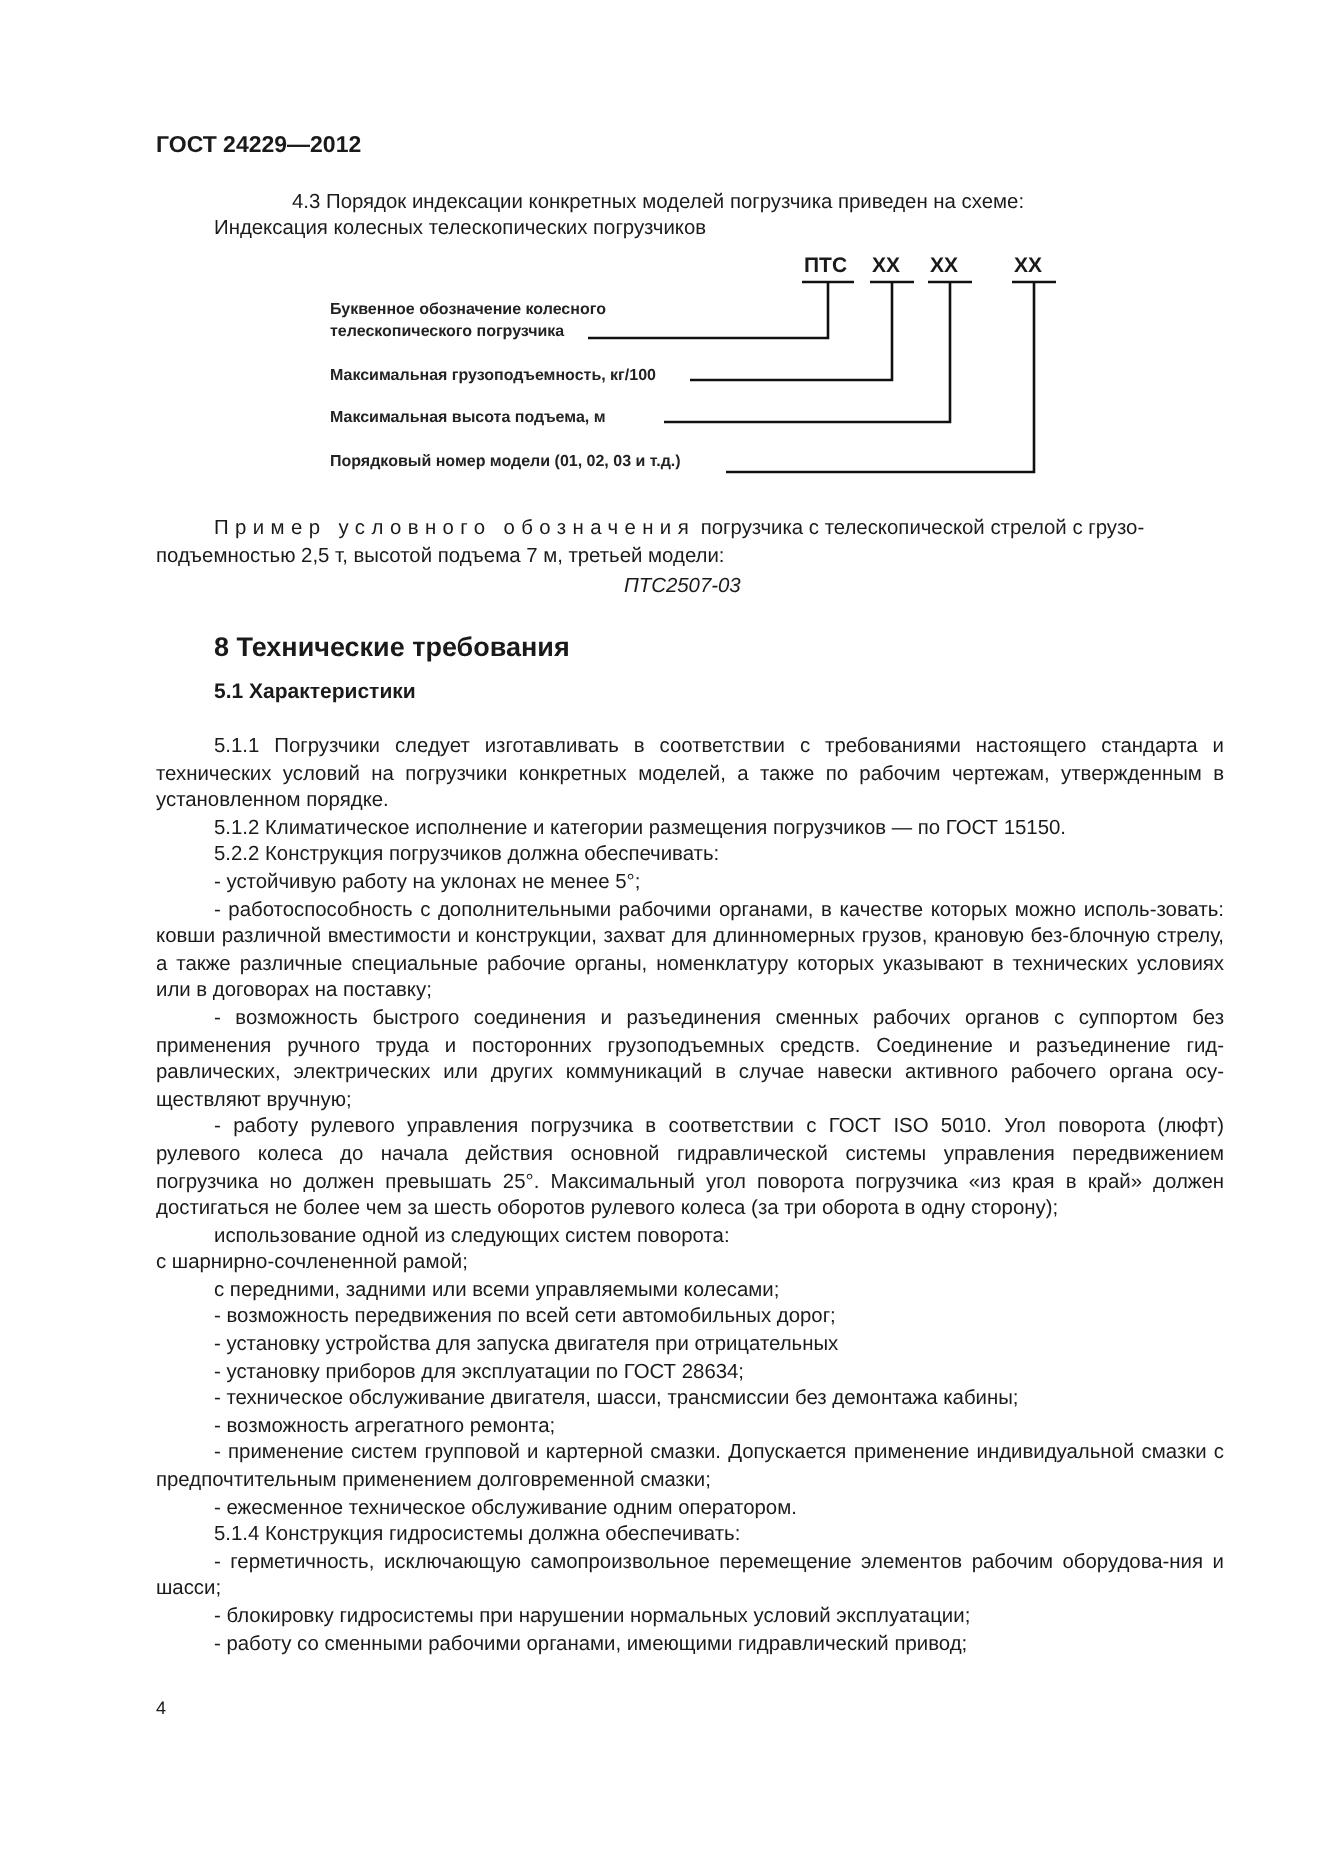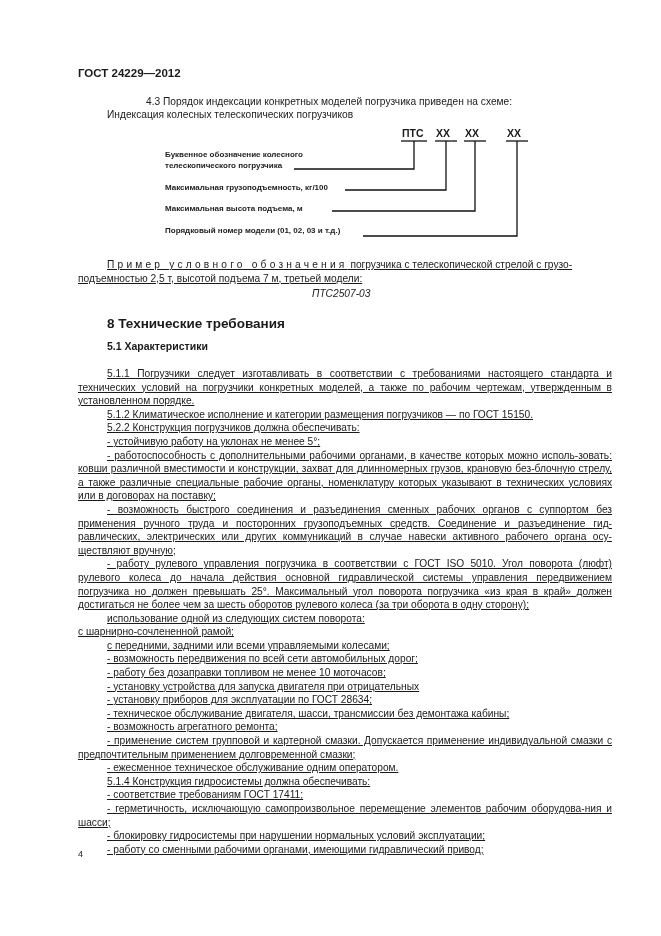--- a/index.html
+++ b/index.html
@@ -2,21 +2,21 @@
 <html><head>
 <meta charset="utf-8">
 <style>
   html, body { margin:0; padding:0; background:#fff; }
   body { width:661px; height:936px; position:relative; overflow:hidden;
          font-family:"Liberation Sans", sans-serif; color:#1a1a1a; }
   .abs { position:absolute; white-space:nowrap; }
   .hdr { left:78px; top:67px; font-size:11.5px; font-weight:bold; }
   .txt { font-size:10.2px; line-height:14px; }
   .para { position:absolute; left:78px; width:534px; font-size:10.2px; line-height:13.6px; text-align:justify; }
-  .para p { margin:0;text-decoration:underline; }
+  .para p { margin:0; }
   .ind { text-indent:29px; }
   .sp { letter-spacing:3.2px; }
   .diagram-label { font-size:8px; font-weight:bold; color:#222; }
   .code { font-size:10.5px; font-weight:bold; }
   .h1 { left:107px; top:316px; font-size:13.5px; font-weight:bold; }
   .h2 { left:107px; top:340px; font-size:10.5px; font-weight:bold;text-align:center; }
   .pnum { left:78px; top:849px; font-size:9px; }
   svg { position:absolute; left:0; top:0; }
 </style>
 </head>
@@ -67,27 +67,25 @@
   <p class="ind">5.1.2  Климатическое исполнение и категории размещения погрузчиков — по ГОСТ 15150.</p>
   <p class="ind">5.2.2  Конструкция погрузчиков должна обеспечивать:</p>
   <p class="ind">- устойчивую работу на уклонах не менее 5°;</p>
   <p class="ind">- работоспособность с дополнительными рабочими органами, в качестве которых можно исполь-зовать: ковши различной вместимости и конструкции, захват для длинномерных грузов, крановую без-блочную стрелу, а также различные специальные рабочие органы, номенклатуру которых указывают в технических условиях или в договорах на поставку;</p>
   <p class="ind">- возможность быстрого соединения и разъединения сменных рабочих органов с суппортом без применения ручного труда и посторонних грузоподъемных средств. Соединение и разъединение гид-равлических, электрических или других коммуникаций в случае навески активного рабочего органа осу-ществляют вручную;</p>
   <p class="ind">- работу рулевого управления погрузчика в соответствии с ГОСТ ISO 5010. Угол поворота (люфт) рулевого колеса до начала действия основной гидравлической системы управления передвижением погрузчика но должен превышать 25°. Максимальный угол поворота погрузчика «из края в край» должен достигаться не более чем за шесть оборотов рулевого колеса (за три оборота в одну сторону);</p>
   <p class="ind">использование одной из следующих систем поворота:</p>
   <p>с шарнирно-сочлененной рамой;</p>
   <p class="ind">с передними, задними или всеми управляемыми колесами;</p>
   <p class="ind">- возможность передвижения по всей сети автомобильных дорог;</p>
-  <p class="ind">- работу без дозаправки топливом не менее 10 моточасов;</p>
   <p class="ind">- установку устройства для запуска двигателя при отрицательных</p>
   <p class="ind">- установку приборов для эксплуатации по ГОСТ 28634;</p>
   <p class="ind">- техническое обслуживание двигателя, шасси, трансмиссии без демонтажа кабины;</p>
   <p class="ind">- возможность агрегатного ремонта;</p>
   <p class="ind">- применение систем групповой и картерной смазки. Допускается применение индивидуальной смазки с предпочтительным применением долговременной смазки;</p>
   <p class="ind">- ежесменное техническое обслуживание одним оператором.</p>
   <p class="ind">5.1.4  Конструкция гидросистемы должна обеспечивать:</p>
-  <p class="ind">- соответствие требованиям ГОСТ 17411;</p>
   <p class="ind">- герметичность, исключающую самопроизвольное перемещение элементов рабочим оборудова-ния и шасси;</p>
   <p class="ind">- блокировку гидросистемы при нарушении нормальных условий эксплуатации;</p>
   <p class="ind">- работу со сменными рабочими органами, имеющими гидравлический привод;</p>
 </div>
 
 <div class="abs pnum">4</div>
 
 </body></html>

